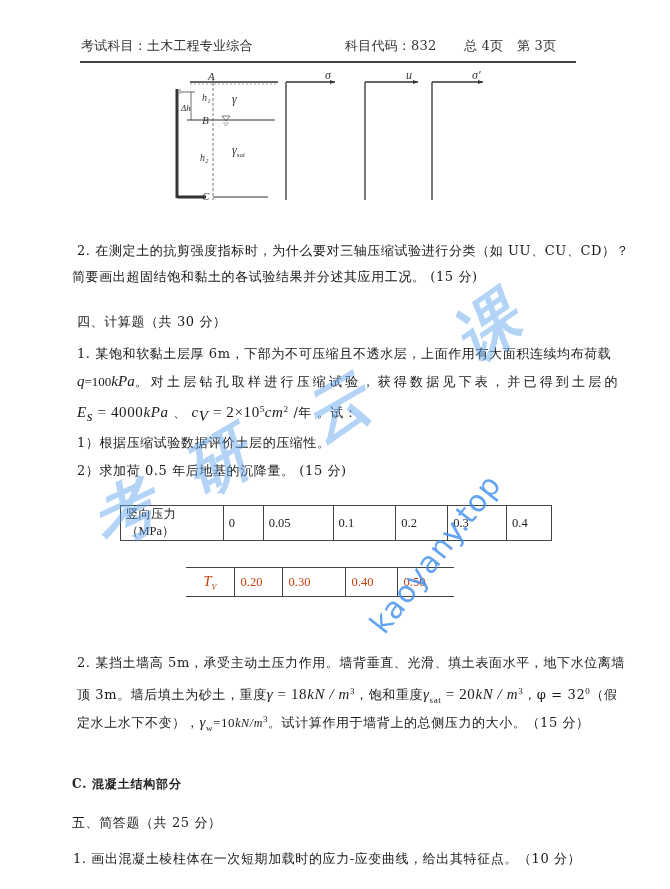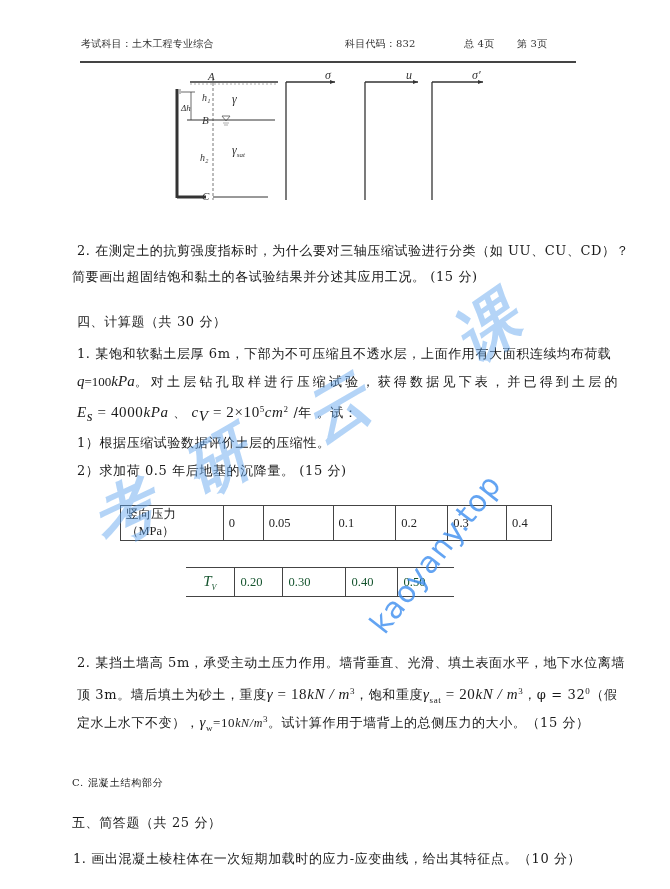--- a/index.html
+++ b/index.html
@@ -2,34 +2,34 @@
 <html><head>
 <meta charset="utf-8">
 <style>
   html, body { margin: 0; padding: 0; }
   body {
     width: 670px; height: 889px; position: relative; overflow: hidden;
     background: #ffffff; color: #222;
     font-family: "DejaVu Serif", "Liberation Serif", serif;
   }
   .abs { position: absolute; white-space: nowrap; }
-  .hdr { font-size: 10px; color: #333; top: 37px; letter-spacing: 0.2px; }
+  .hdr { font-size: 13px; color: #333; top: 37px; letter-spacing: 0.2px; }
   .rule { position: absolute; left: 80px; top: 61px; width: 496px; height: 2px; background: #444; }
   .txt { font-size: 13px; line-height: 18px; color: #1a1a1a; letter-spacing: 0.6px; }
   .txt.wide { letter-spacing: 3.2px; }
   .math { font-family: "Liberation Serif", "DejaVu Serif", serif; font-style: italic; font-size: 15px; }
   .rm { font-family: "Liberation Serif", "DejaVu Serif", serif; font-style: normal; }
-  .h-section { font-size: 10px; font-weight: normal; letter-spacing: 0.8px; }
+  .h-section { font-size: 12px; font-weight: bold; letter-spacing: 0.8px; }
   sub, sup { font-size: 9px; }
   
   table { border-collapse: collapse; position: absolute; }
   .t1 { left: 120px; top: 482px; width: 432px; margin-top: 23px; }
   .t1 td { border: 1px solid #444; height: 26px; padding: 0 0 0 5px; font-size: 12.5px; font-family: "Liberation Serif", serif; color: #222; vertical-align: middle; }
   .t2 { left: 186px; top: 567px; width: 268px; }
-  .t2 td { border-left: 1px solid #444; border-top: 1px solid #444; border-bottom: 1px solid #444; height: 28px; padding: 0 0 0 6px; font-size: 12.5px; font-family: "Liberation Serif", serif; color: #14532d; }
+  .t2 td { border-left: 1px solid #444; border-top: 1px solid #444; border-bottom: 1px solid #444; height: 28px; padding: 0 0 0 6px; font-size: 12.5px; font-family: "Liberation Serif", serif; color: #c2410c; }
   .t2 td:first-child { border-left: none; text-align: center; padding: 0; }
   .t2 .sym { font-style: italic; font-size: 15px; }
   
   .wm { position: absolute; color: #5aa2ee; opacity: 0.45; pointer-events: none; font-family: "DejaVu Serif", serif; }
   .wm-cn { font-size: 64px; font-weight: bold; font-style: italic; }
   .wm-en { font-family: "DejaVu Sans", sans-serif; font-size: 30px; color: #3d8ef0; opacity: 0.8; transform: rotate(-52deg); transform-origin: left bottom; letter-spacing: 1px; }
   svg text { font-family: "Liberation Serif", serif; font-style: italic; }
 </style>
 </head>
 <body>

